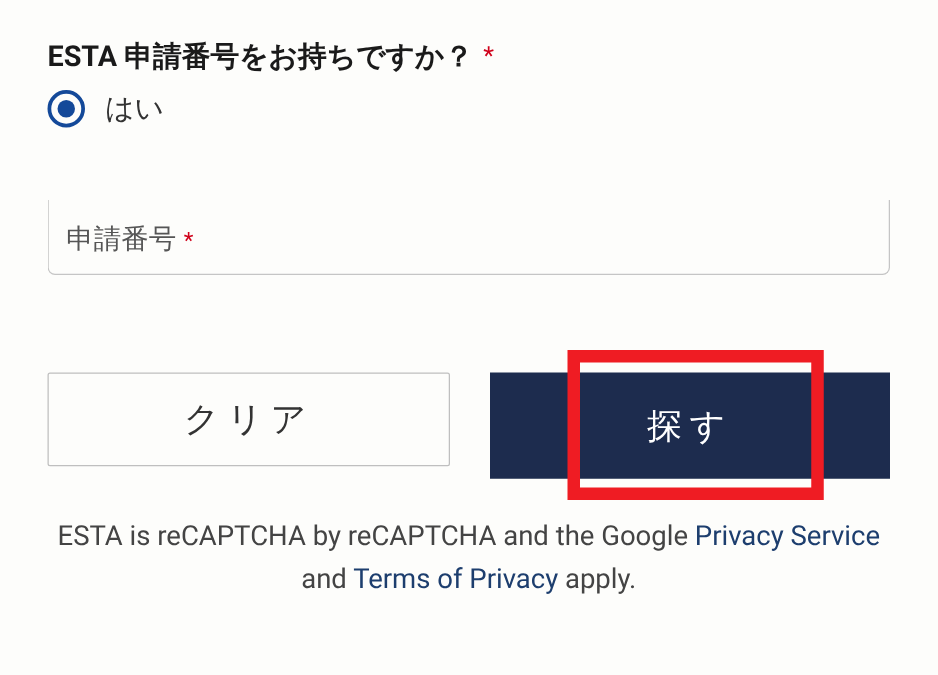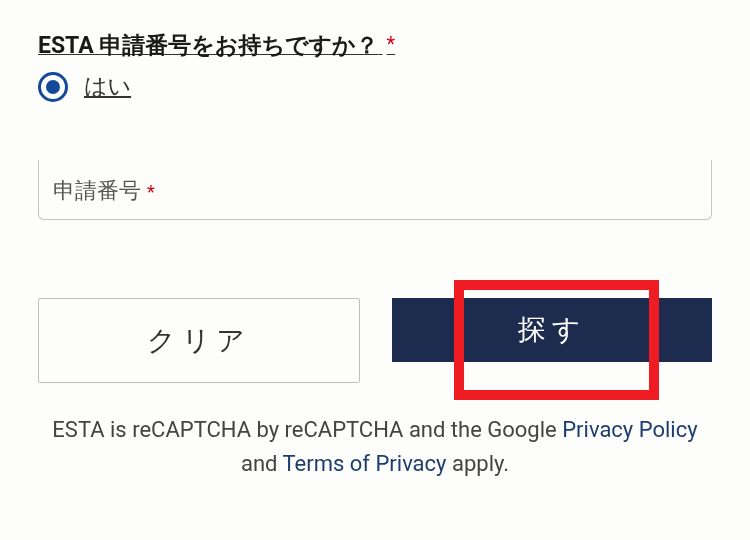--- a/index.html
+++ b/index.html
@@ -4,21 +4,21 @@
 <style>
   * { box-sizing: border-box; margin: 0; padding: 0; }
   body {
     font-family: -apple-system, BlinkMacSystemFont, "Segoe UI", Roboto, "Hiragino Kaku Gothic ProN", "Hiragino Sans", Meiryo, sans-serif;
     background: #fdfdfb;
     width: 750px;
     height: 540px;
     padding: 30px 38px 0 38px;
     color: #333;
   }
-  .question-row { margin-bottom: 18px; text-decoration: underline; }
+  .question-row { margin-bottom: 18px; }
   .question-label {
     font-size: 23px;
     font-weight: 700;
     color: #1a1a1a;
     display: inline;
   }
   .req {
     color: #d0021b;
     font-size: 20px;
     margin-left: 4px;
@@ -80,41 +80,41 @@
     font-size: 18px;
     margin-left: 2px;
   }
   .button-row {
     display: flex;
     gap: 32px;
     margin-top: 78px;
   }
   .btn {
     flex: 1;
-    height: 85px;
+    height: 75px;
     font-size: 28px;
     display: flex;
     align-items: center;
     justify-content: center;
     cursor: pointer;
     letter-spacing: 6px;
   }
   .btn-clear {
     background: #fdfdfb;
     border: 1px solid #bfbfbf;
     color: #333;
     border-radius: 2px;
   }
   .btn-search-wrap {
     flex: 1;
     position: relative;
   }
   .btn-search {
     width: 100%;
-    height: 64px;
+    height: 85px;
     background: #1d2c4e;
     color: #fff;
     border: none;
     font-size: 28px;
     display: flex;
     align-items: center;
     justify-content: center;
     cursor: pointer;
     letter-spacing: 6px;
   }
@@ -164,14 +164,14 @@
   </div>
   <div class="btn-search-wrap">
     <div class="btn-search">
       <span>探す</span>
     </div>
     <div class="highlight-box"></div>
   </div>
 </div>
 
 <div class="footer-text">
-  <span>ESTA is reCAPTCHA by reCAPTCHA and the Google </span><a href="#">Privacy Policy</a><span> and </span><a href="#">Terms of Privacy</a><span> apply.</span>
+  <span>ESTA is reCAPTCHA by reCAPTCHA and the Google </span><a href="#">Privacy Service</a><span> and </span><a href="#">Terms of Privacy</a><span> apply.</span>
 </div>
 
 </body></html>

